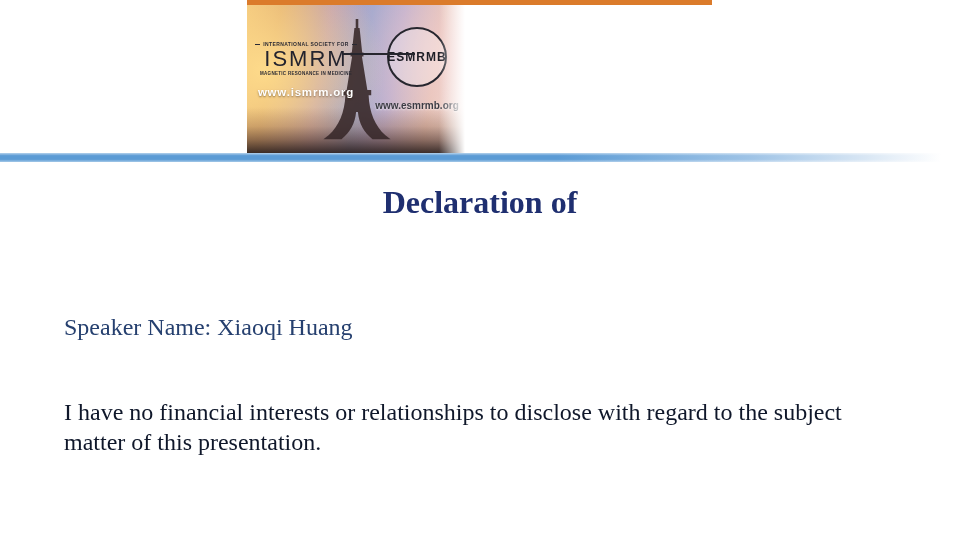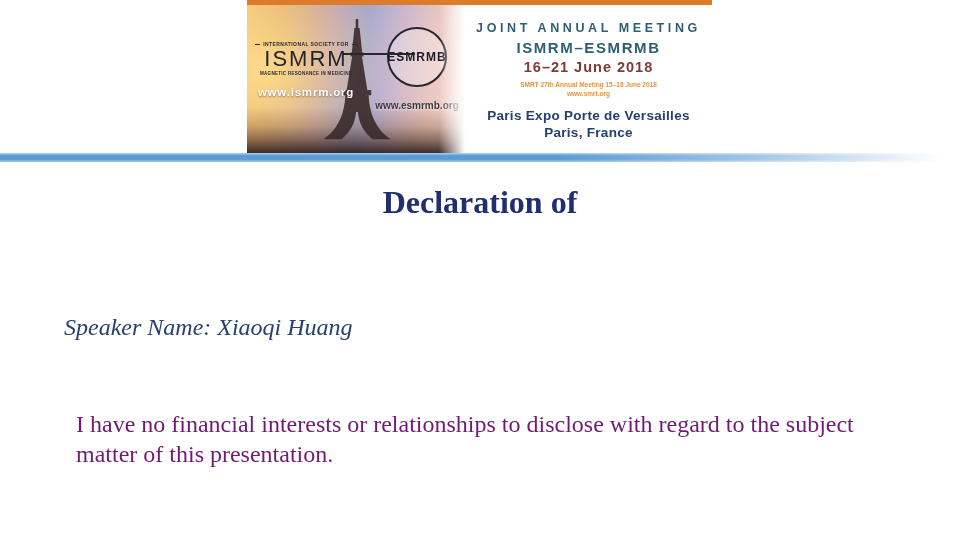--- a/index.html
+++ b/index.html
@@ -62,25 +62,25 @@
       linear-gradient(90deg,#5B9BD5 0%,#5B9BD5 58%,#9EC3E6 78%,#D8E6F4 90%,#ffffff 98%);
   }
 
   
   .title{
     position:absolute;left:0;top:178px;width:960px;margin:0;text-align:center;
     font-family:"Liberation Serif",serif;font-weight:700;font-size:32px;line-height:48px;color:#1F2F70;
   }
   .speaker{
     position:absolute;left:64px;top:314px;margin:0;
-    font-family:"Liberation Serif",serif;font-size:24px;color:#26406F;font-style:italic;
+    font-family:"Liberation Serif",serif;font-size:24px;color:#26406F;
   }
   .body-text{
-    position:absolute;left:64px;top:397px;margin:12px;width:842px;
-    font-family:"Liberation Serif",serif;font-size:24px;line-height:30px;color:#701a75;
+    position:absolute;left:64px;top:397px;margin:0;width:842px;
+    font-family:"Liberation Serif",serif;font-size:24px;line-height:30px;color:#0f172a;
   }
 </style>
 </head>
 <body>
 
 <div class="slide">
 
   <div class="banner">
     <div class="banner-top-strip"></div>
 
@@ -105,29 +105,20 @@
 
       <div class="esmrmb-logo">
         <div class="esmrmb-circle">
           <span class="esmrmb-line"></span>
           <span class="esmrmb-name">ESMRMB</span>
         </div>
         <div class="esmrmb-url">www.esmrmb.org</div>
       </div>
     </div>
 
-    <div class="banner-panel">
-      <div class="mtg-line1">JOINT ANNUAL MEETING</div>
-      <div class="mtg-line2">ISMRM–ESMRMB</div>
-      <div class="mtg-dates">16–21 June 2018</div>
-      <div class="mtg-smrt">SMRT 27th Annual Meeting 15–18 June 2018</div>
-      <div class="mtg-smrt-url">www.smrt.org</div>
-      <div class="mtg-venue1">Paris Expo Porte de Versailles</div>
-      <div class="mtg-venue2">Paris, France</div>
-    </div>
   </div>
 
   <div class="divider"></div>
 
   <h1 class="title"><span>Declaration of</span><br></h1>
 
   <p class="speaker">Speaker Name: Xiaoqi Huang</p>
 
   <p class="body-text">I have no financial interests or relationships to disclose with regard to the subject matter of this presentation.</p>
 

